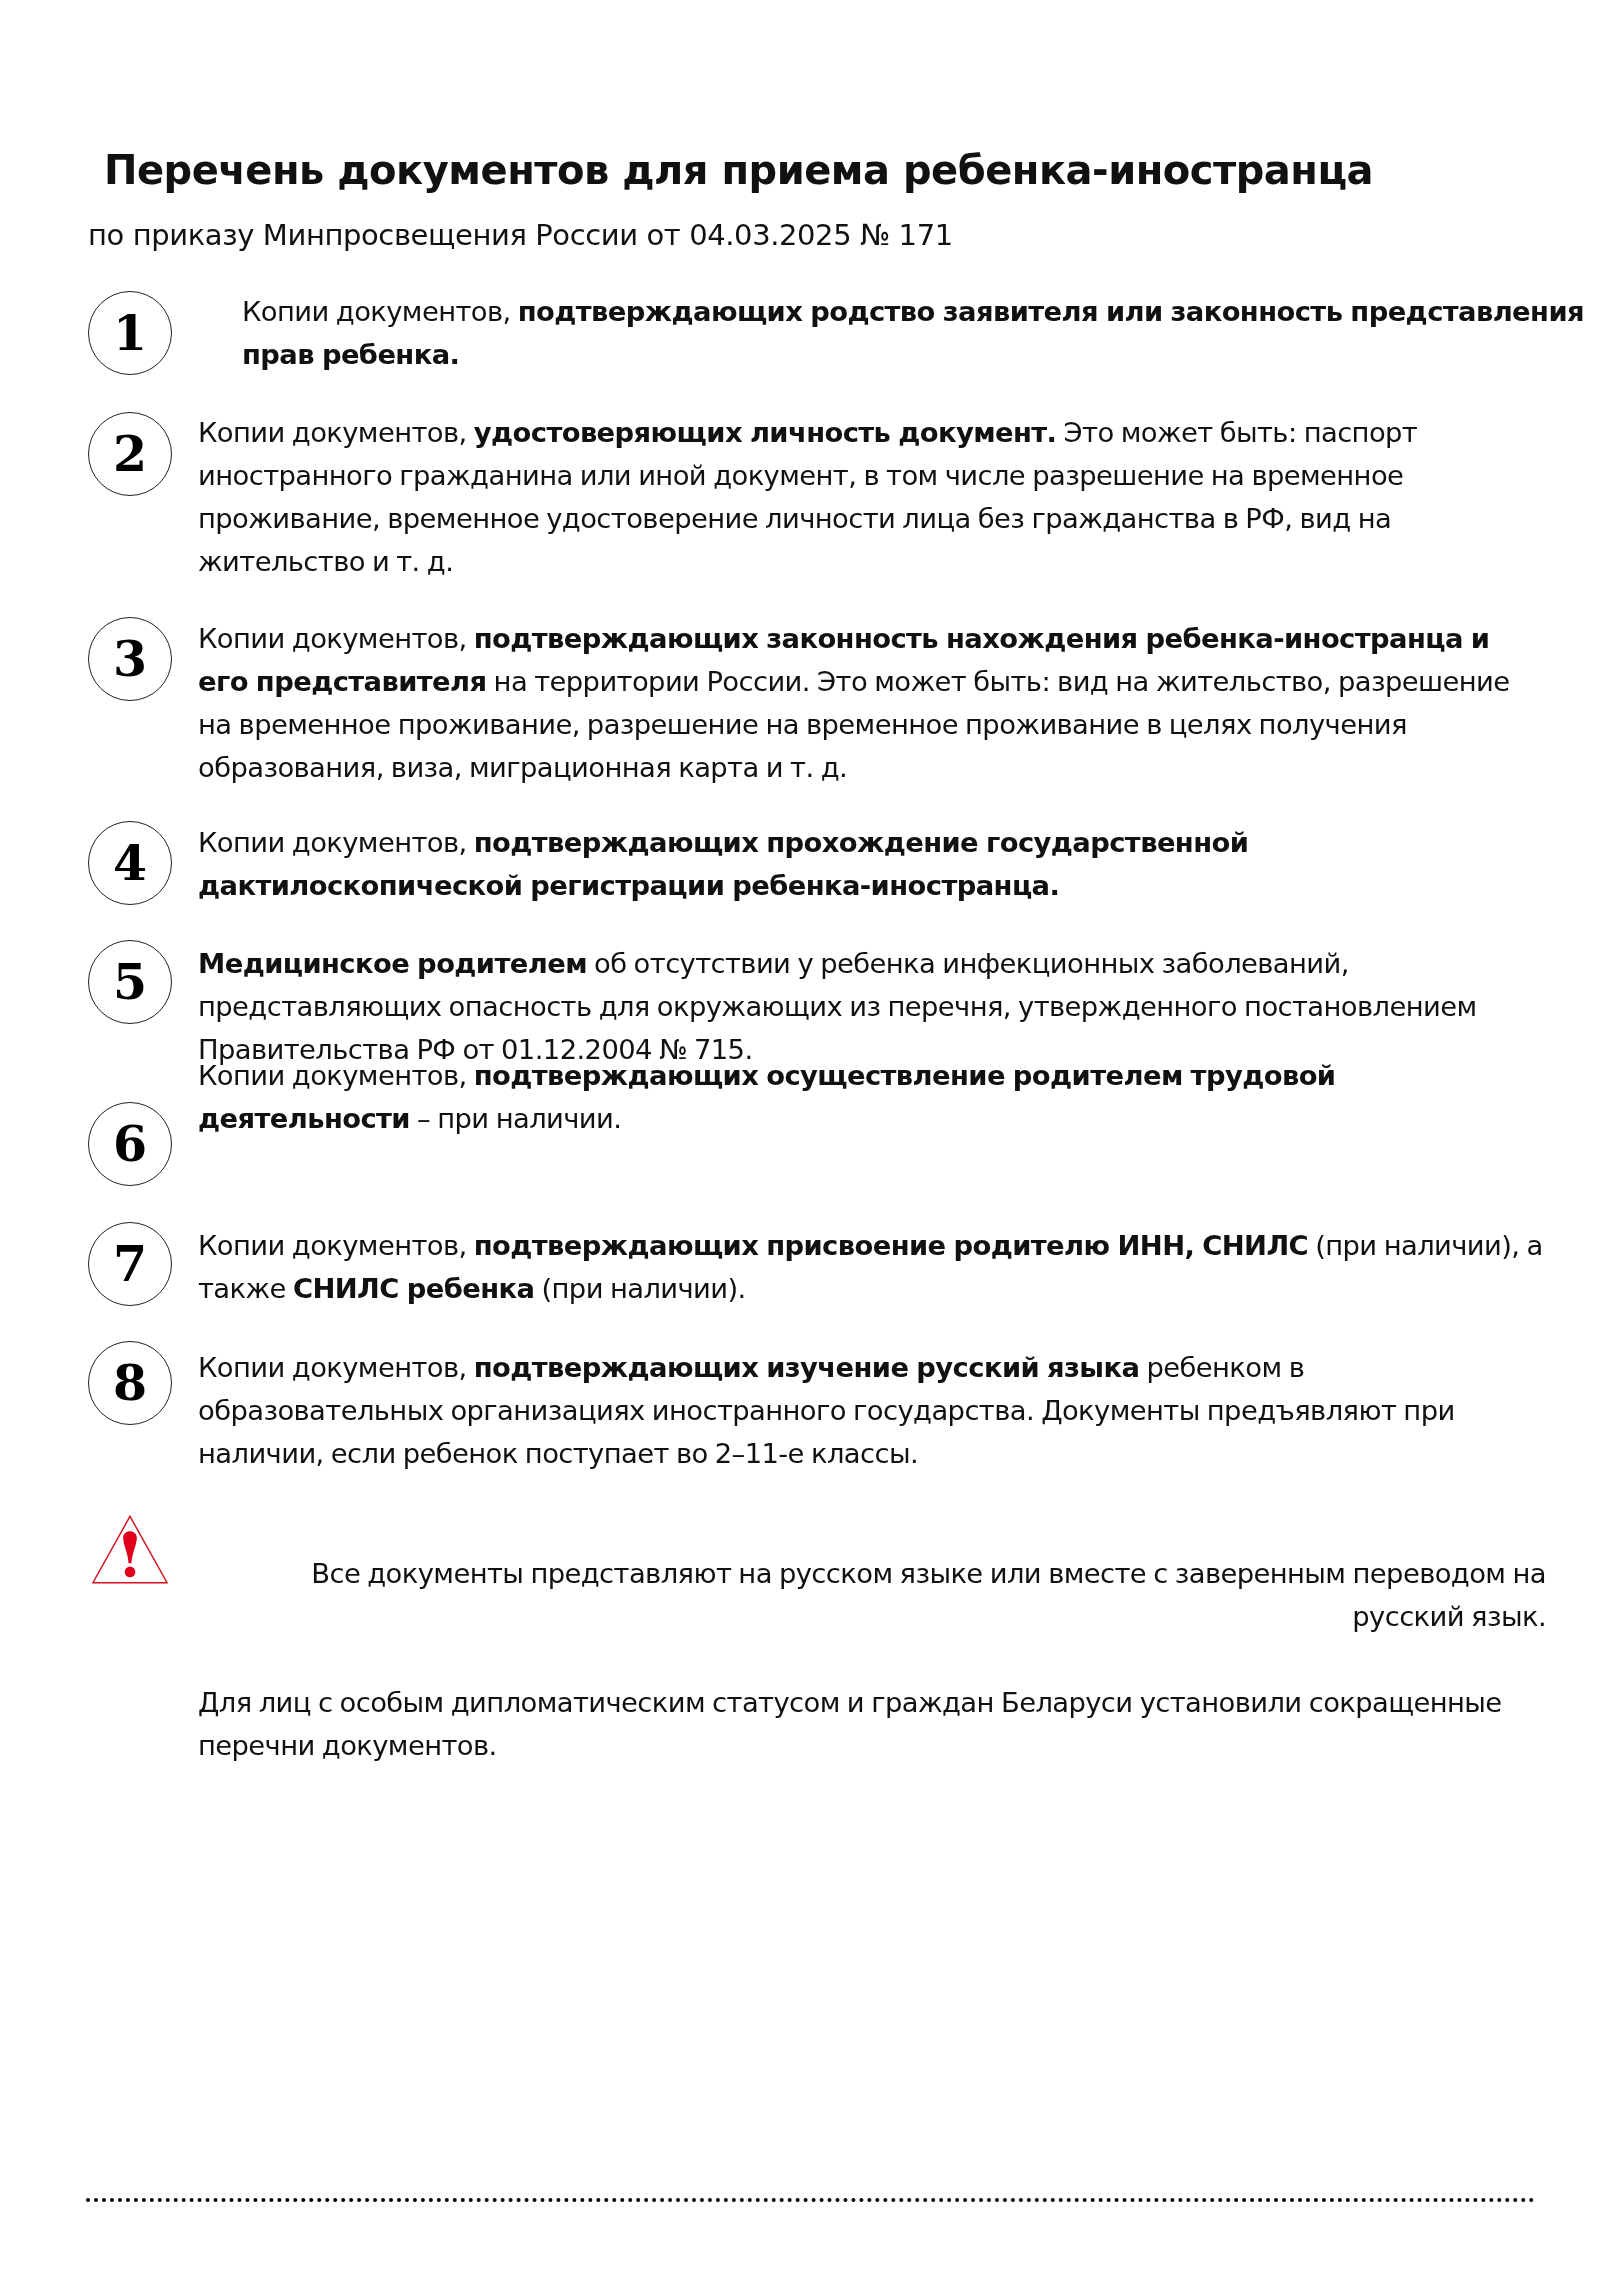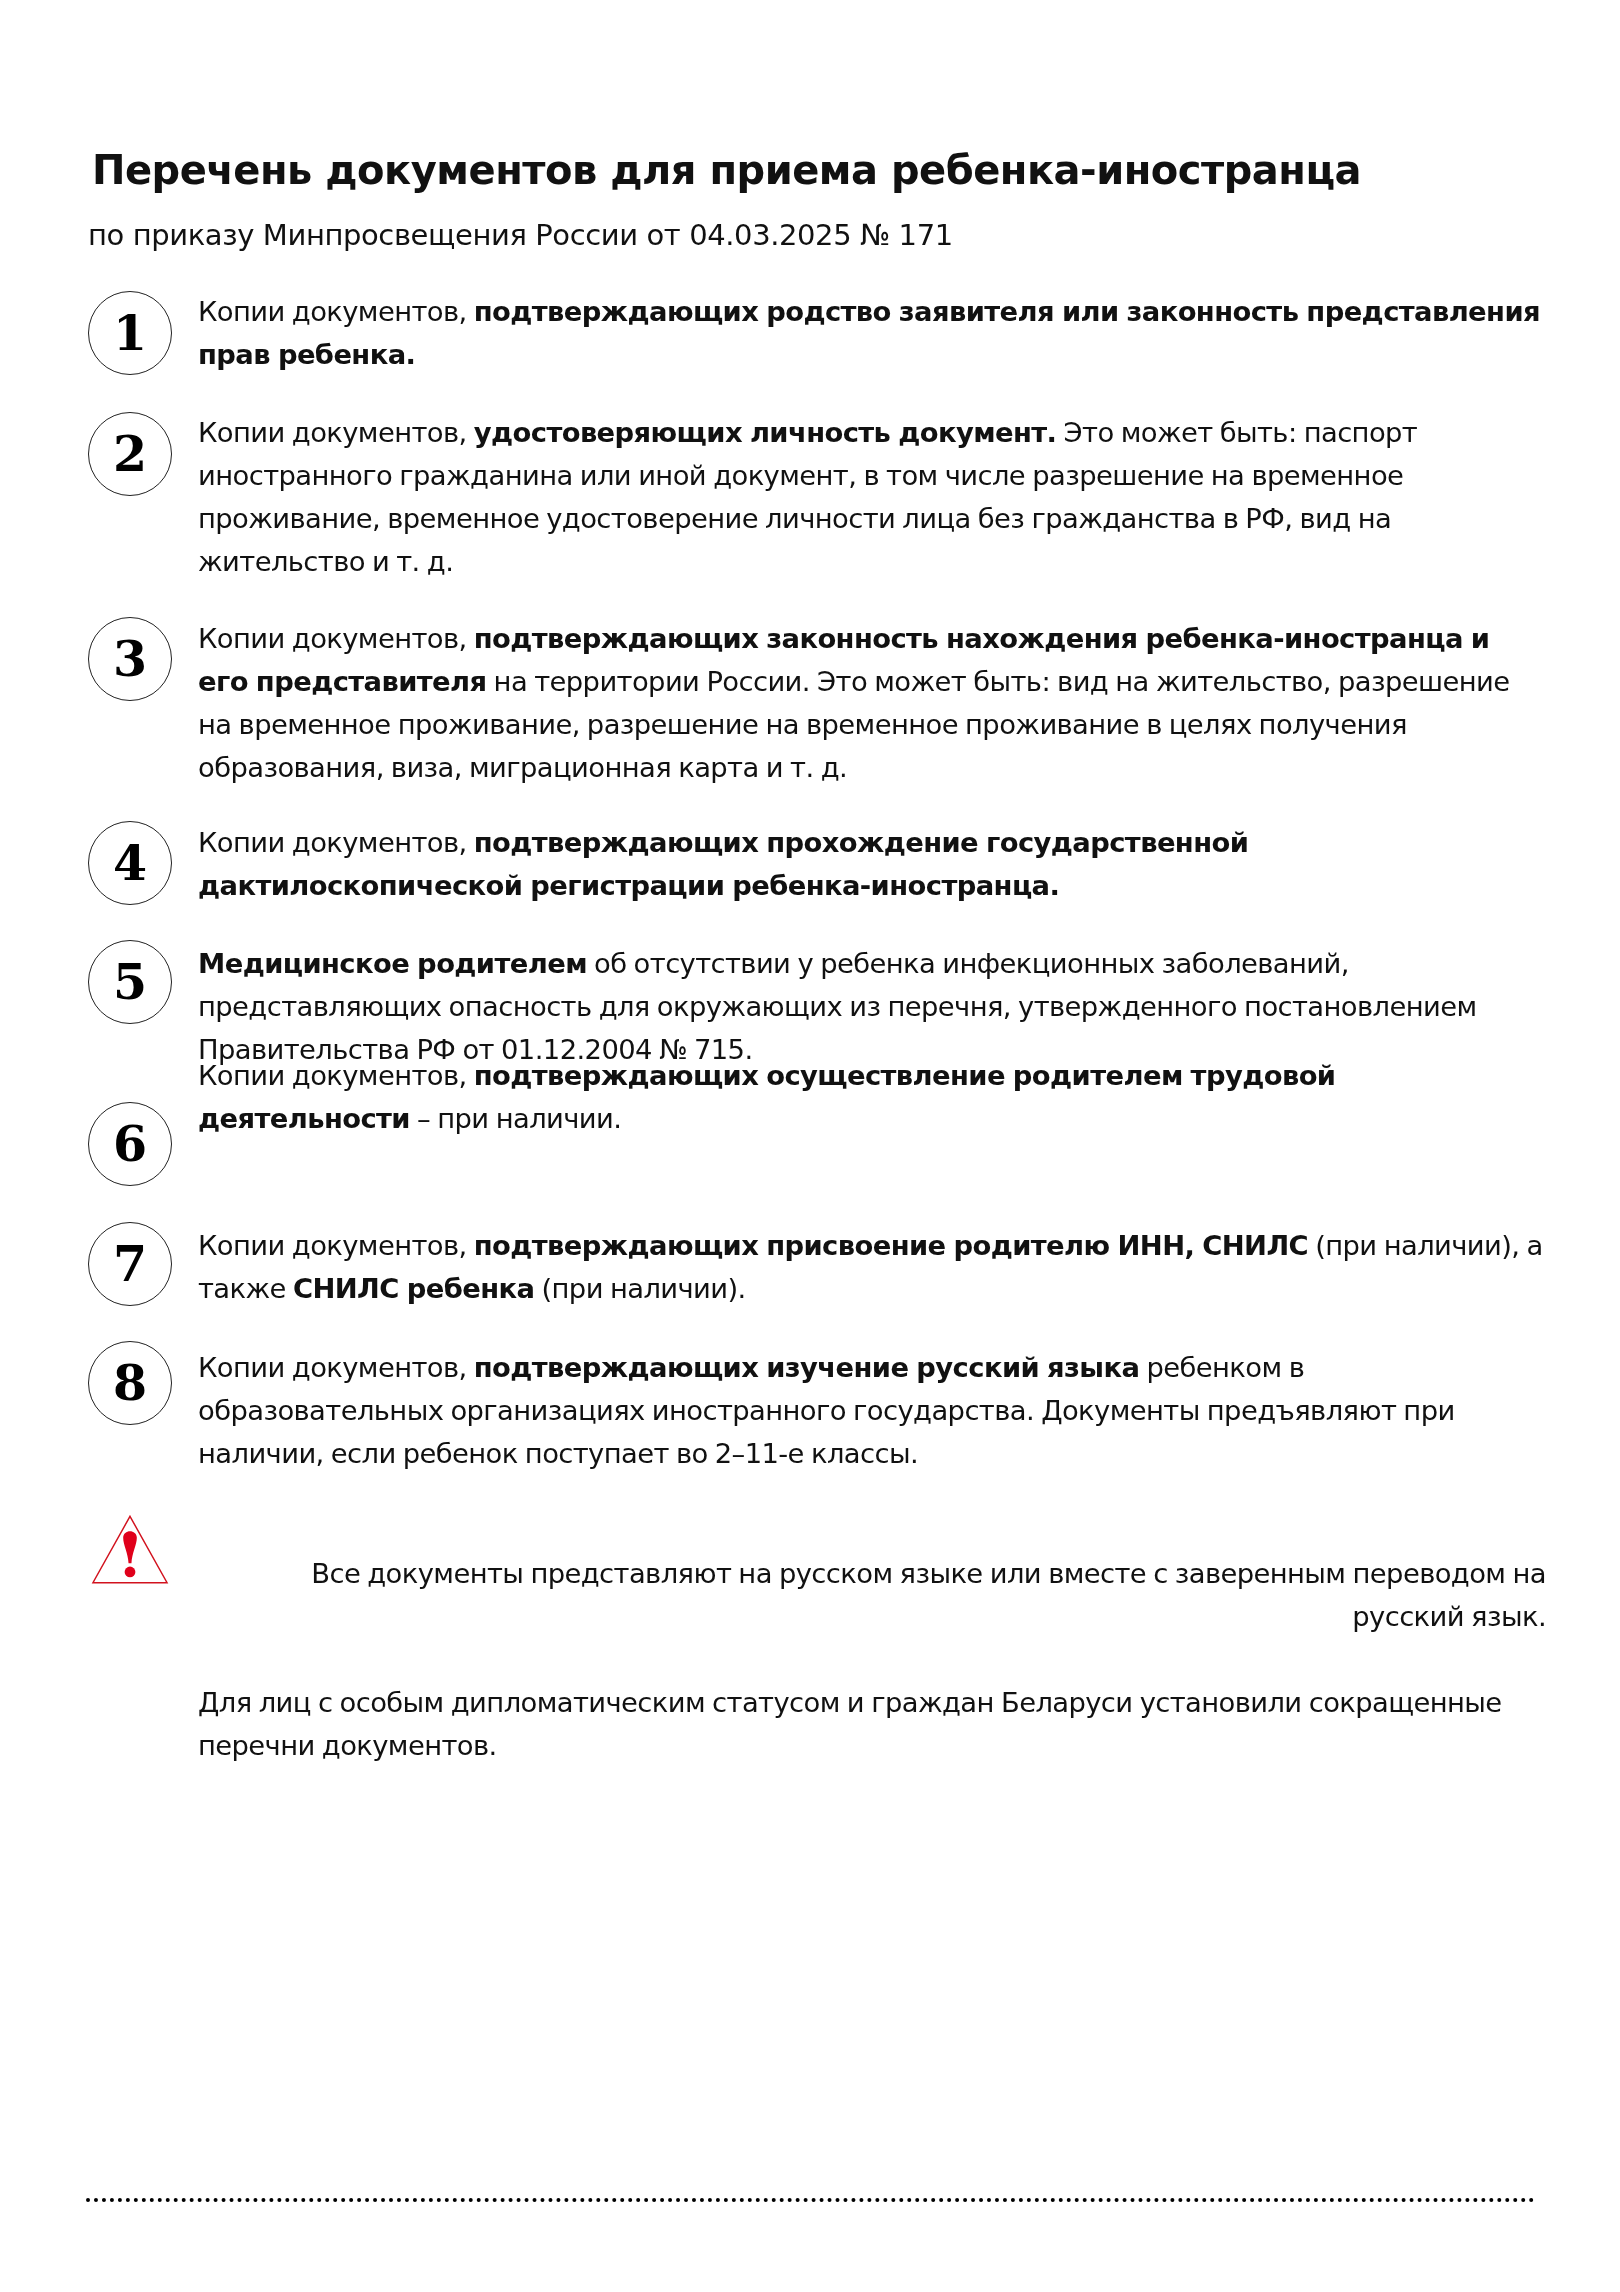--- a/index.html
+++ b/index.html
@@ -1,18 +1,18 @@
 <!DOCTYPE html>
 <html><head>
 <meta charset="utf-8">
 <style>
   html, body { margin: 0; padding: 0; background: #ffffff; }
   body { width: 1620px; height: 2293px; position: relative; overflow: hidden;
          font-family: "DejaVu Sans", "Liberation Sans", sans-serif; color: #111111; }
-  .title { position: absolute; left: 92px; top: 147px; font-size: 40px; font-weight: bold;
+  .title { position: absolute; left: 104px; top: 147px; font-size: 40px; font-weight: bold;
            letter-spacing: -0.5px; white-space: nowrap; }
   .subtitle { position: absolute; left: 88px; top: 218px; font-size: 29px; letter-spacing: -0.4px;
               white-space: nowrap; }
   .item { position: absolute; left: 0; width: 1620px; }
   .circle { position: absolute; left: 88px; width: 84px; height: 84px; border: 1.5px solid #222;
             border-radius: 50%; box-sizing: border-box; display: flex; align-items: center;
             justify-content: center; font-family: "DejaVu Serif", "Liberation Serif", serif;
             font-weight: bold; font-size: 49px; color: #000; }
   .text { position: absolute; left: 198px; width: 1348px; font-size: 27.4px; line-height: 43px;
           letter-spacing: -0.6px; word-spacing: -1px; }
@@ -23,21 +23,21 @@
 </style>
 </head>
 <body>
 
 <div class="title">Перечень документов для приема ребенка-иностранца</div>
 <div class="subtitle">по приказу Минпросвещения России от 04.03.2025 № 171</div>
 
 <div>
   <div class="item">
     <div class="circle" style="top: 291px;">1</div>
-    <div class="text" style="top: 290px;"><span>Копии документов, </span><b>подтверждающих родство заявителя или законность представления прав ребенка.</b></div>
+    <div class="text" style="top: 290px; margin-left: 44px;"><span>Копии документов, </span><b>подтверждающих родство заявителя или законность представления прав ребенка.</b></div>
   </div>
   <div class="item">
     <div class="circle" style="top: 412px;">2</div>
     <div class="text" style="top: 411px;"><span>Копии документов, </span><b>удостоверяющих личность документ.</b><span> Это может быть: паспорт иностранного гражданина или иной документ, в том числе разрешение на временное проживание, временное удостоверение личности лица без гражданства в РФ, вид на жительство и т. д.</span></div>
   </div>
   <div class="item">
     <div class="circle" style="top: 617px;">3</div>
     <div class="text" style="top: 617px;"><span>Копии документов, </span><b>подтверждающих законность нахождения ребенка-иностранца и его представителя</b><span> на территории России. Это может быть: вид на жительство, разрешение на временное проживание, разрешение на временное проживание в целях получения образования, виза, миграционная карта и т. д.</span></div>
   </div>
   <div class="item">

